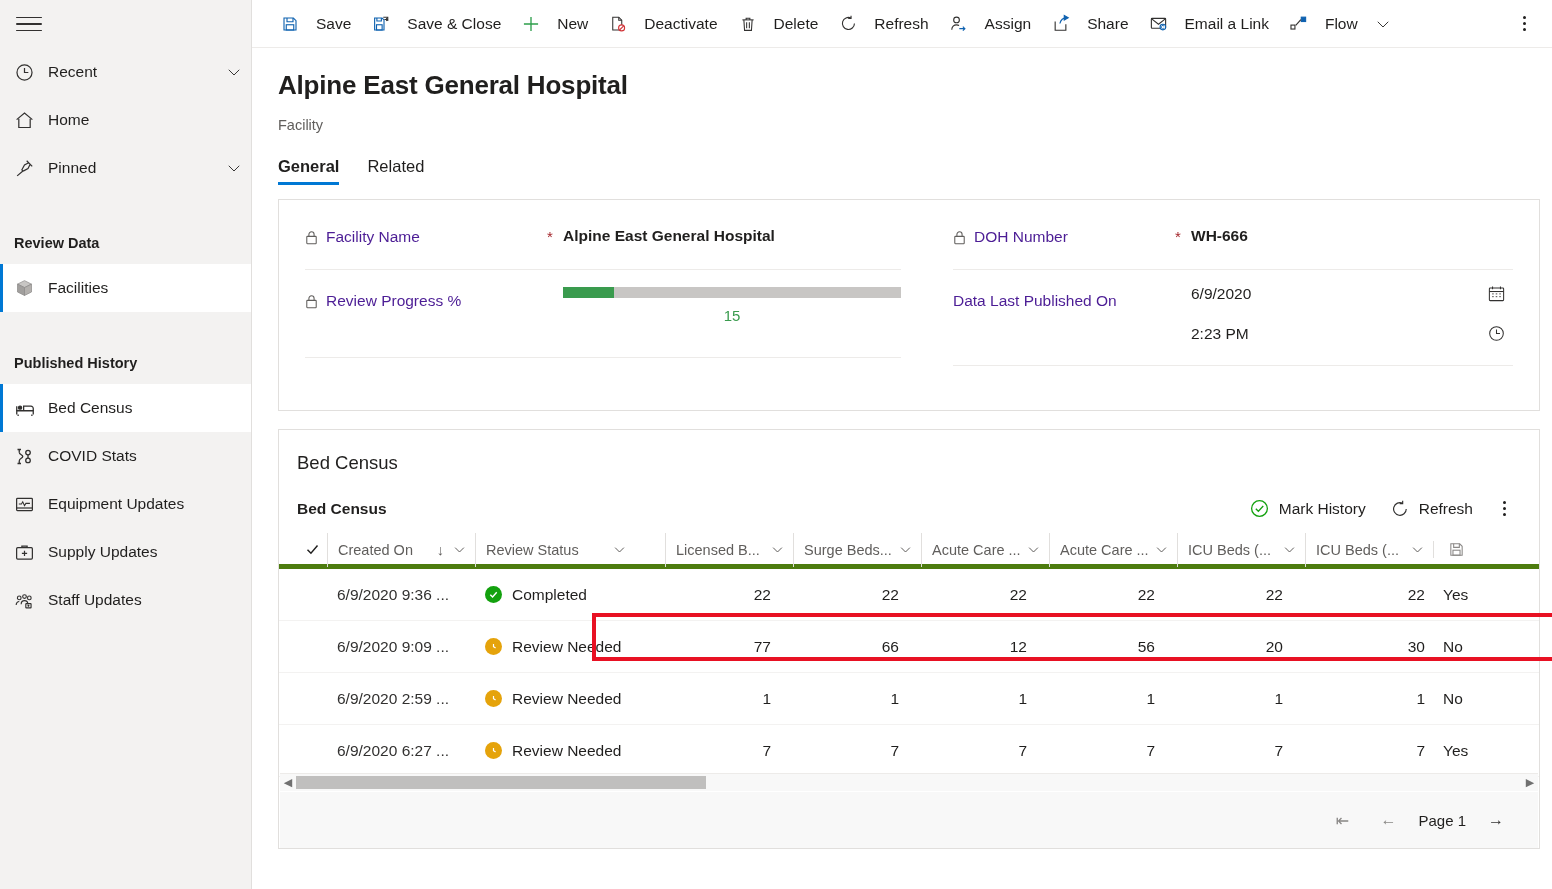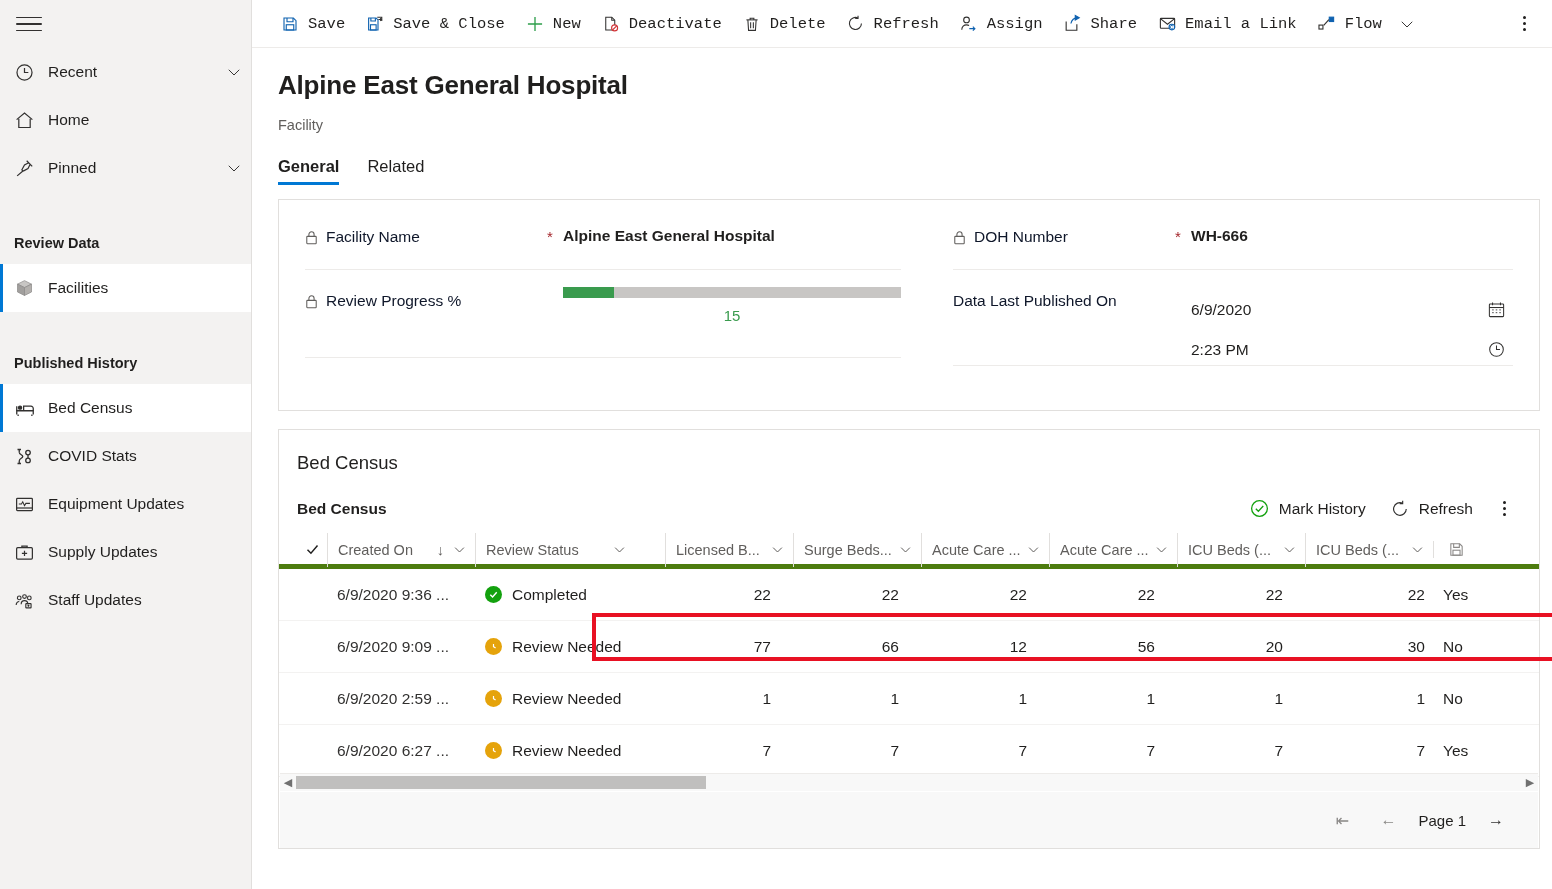--- a/index.html
+++ b/index.html
@@ -56,23 +56,23 @@
 
   
   #cmdbar {
     height: 48px; display: flex; align-items: center;
     padding: 0 10px 0 18px; gap: 0px;
     border-bottom: 1px solid #edebe9;
     background: #fff;
     position: relative;
   }
   .cmd {
-    display: flex; align-items: center; gap: 8px;
+    display: flex; align-items: center; gap: 16px;
     height: 40px; padding: 0 10px; cursor: pointer;
-    font-size: 15.5px; color: #201f1e; white-space: nowrap; font-family: Liberation Mono, monospace;
+    font-size: 15.5px; color: #201f1e; white-space: nowrap;
   }
   .cmd .ci { display:flex; align-items:center; justify-content:center; width: 20px; }
   .cmd-chev { padding: 0 6px; display:flex; align-items:center; cursor:pointer; }
   .cmd-overflow {
     margin-left: auto; width: 36px; height: 40px;
     display:flex; align-items:center; justify-content:center; cursor:pointer;
   }
   .dots-v { display:flex; flex-direction:column; gap:3px; align-items:center;}
   .dots-v i { width:3px; height:3px; background:#201f1e; border-radius:50%; display:block;}
 
@@ -97,38 +97,38 @@
   .card {
     margin: 14px 12px 0 26px;
     border: 1px solid #e1dfdd; background: #fff;
   }
   #formcard { height: 212px; display: flex; padding: 0; }
   .form-col { flex: 1 1 50%; padding: 0 26px; }
   .form-col.left { border-right: 0; }
   .frow { display: flex; align-items: flex-start; border-bottom: 1px solid #edebe9; }
   .flabel {
     width: 232px; flex: 0 0 232px; display: flex; align-items: flex-start; gap: 7px;
-    font-size: 15.5px; color: #0f172a; padding-top: 4px;
+    font-size: 15.5px; color: #4c1d95; padding-top: 4px;
   }
   .flabel .lockico { flex: 0 0 14px; padding-top: 2px; }
   .freq { color: #a4262c; width: 26px; flex: 0 0 26px; text-align:center; font-size: 15px; padding-top:3px;}
   .fvalue { flex: 1 1 auto; font-size: 15.5px; color: #201f1e; padding-top: 2px; }
   .fvalue.bold { font-weight: 600; }
 
   .prow1 { height: 70px; align-items: center; }
   .prow2 { height: 88px; }
   .prow3 { height: 70px; align-items: center; }
   .prow4 { height: 96px; }
 
   .progress-wrap { width: 338px; }
   .progress-bar { height: 11px; width: 100%; background: #c8c6c4; position: relative; }
   .progress-fill { height: 11px; background: #3a9b4e; }
   .progress-val { text-align: center; font-size: 15px; color: #3a9b4e; margin-top: 9px; }
 
-  .datetime-row { display: flex; align-items: center; margin-top: 16px; }
+  .datetime-row { display: flex; align-items: center; }
   .dt-val { flex: 1 1 auto; font-size: 15.5px; color: #201f1e; }
   .dt-ico { width: 34px; flex: 0 0 34px; display:flex; justify-content:center; cursor:pointer; }
 
   
   #gridcard { margin-top: 18px; height: 420px; position: relative; padding: 0; }
   .grid-title { font-size: 18.5px; color: #201f1e; padding: 22px 0 0 18px; }
   .grid-subbar { display: flex; align-items: center; padding: 18px 18px 0 18px; }
   .grid-subtitle { font-size: 15.5px; font-weight: 600; color: #201f1e; }
   .grid-actions { margin-left: auto; display: flex; align-items: center; gap: 4px; }
   .gact { display:flex; align-items:center; gap: 9px; font-size: 15.5px; color:#201f1e; padding: 6px 10px; cursor:pointer; }

